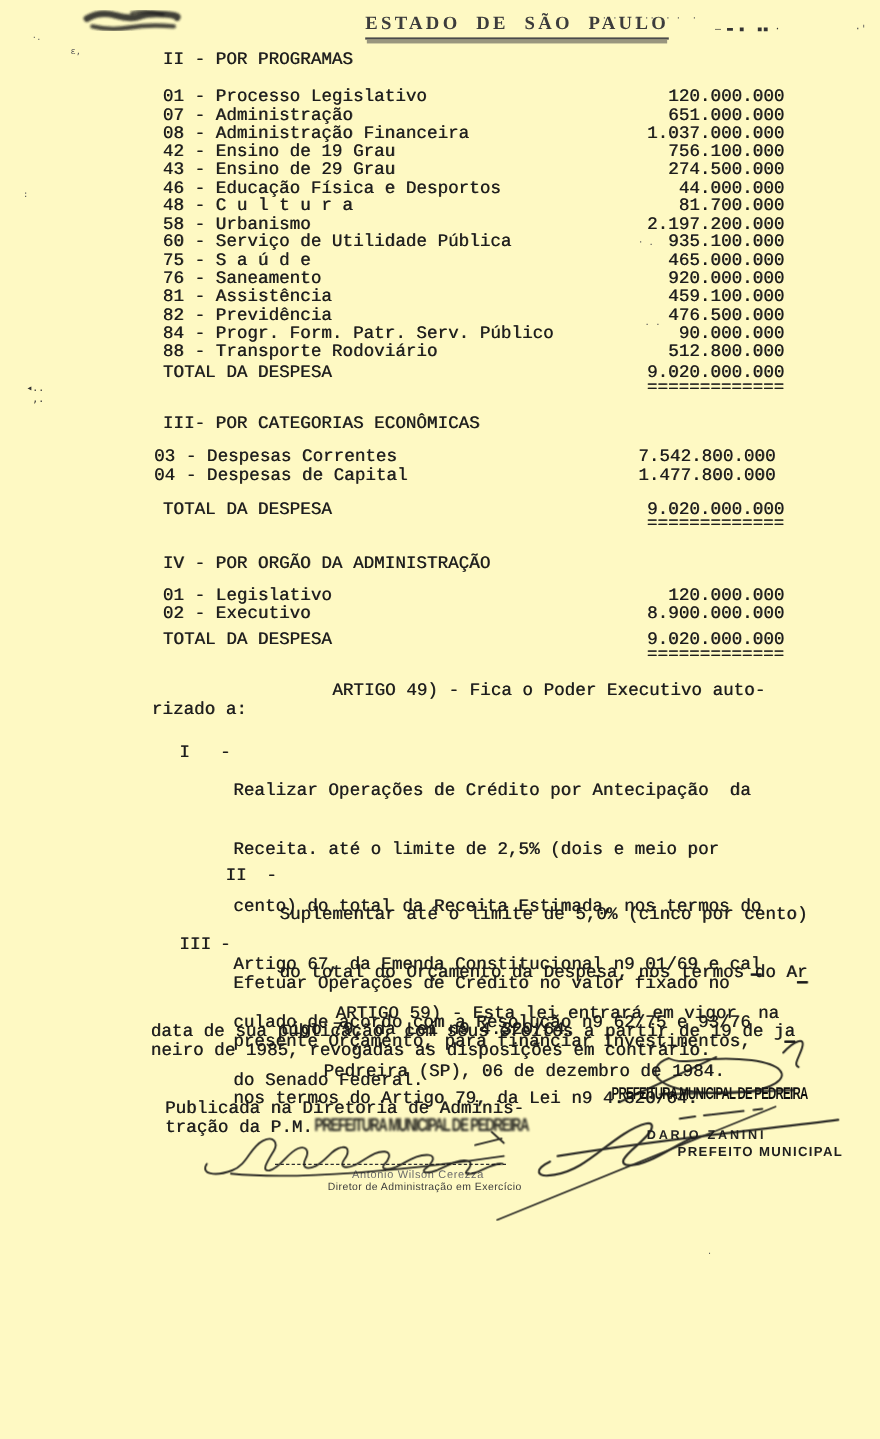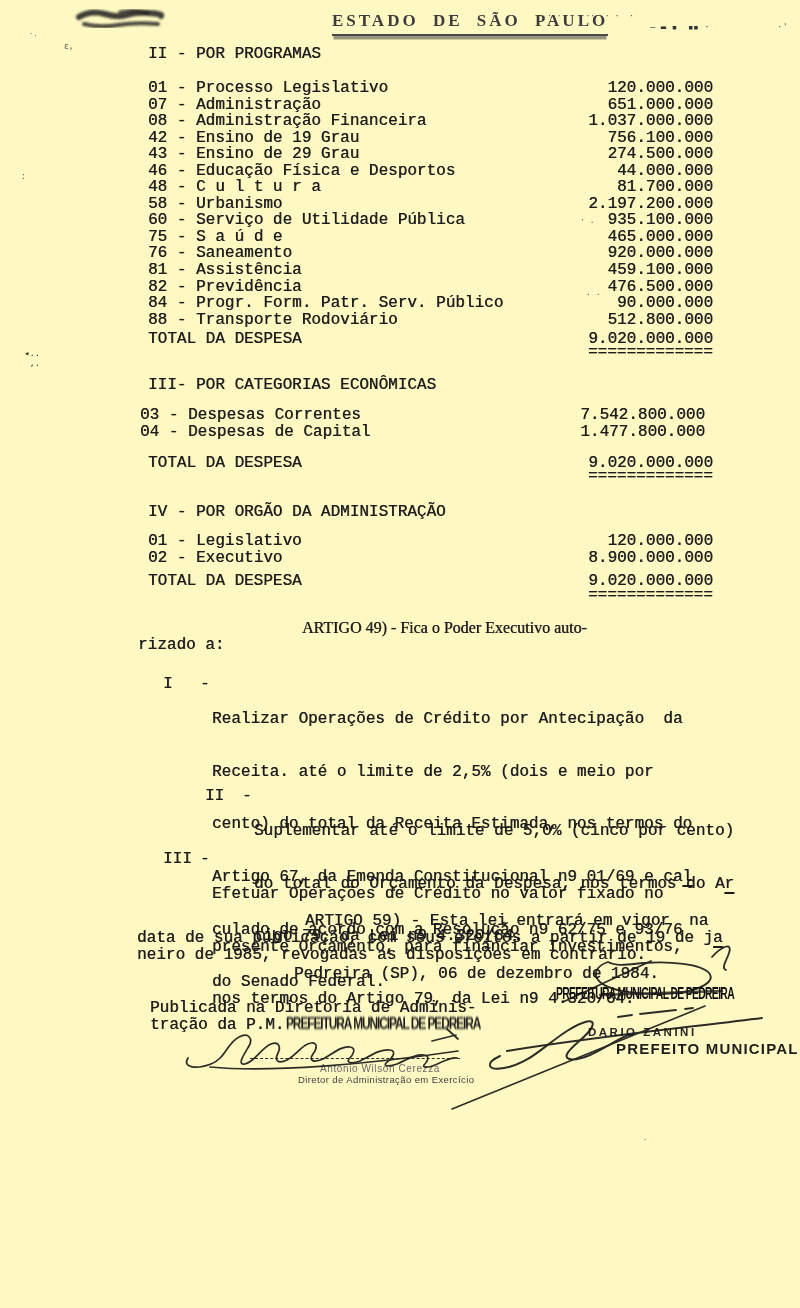--- a/index.html
+++ b/index.html
@@ -19,21 +19,21 @@
   .rn{display:inline-block;width:37px;}
   .idash{display:inline-block;width:12px;}
   .plines > div{height:16.7px;line-height:16.7px;}
   .uend{text-decoration:underline;text-underline-offset:3.5px;text-decoration-thickness:1.5px;}
   .stamp{font-family:"Liberation Sans","DejaVu Sans",sans-serif;font-weight:700;color:#101010;
       white-space:pre;transform-origin:left top;}
   .stamp-right{font-size:12.5px;letter-spacing:-0.8px;transform:scale(0.83,1.25);filter:blur(0.45px);}
   .stamp-overlap{font-size:13px;letter-spacing:-1.2px;transform:scale(0.92,1.3);filter:blur(0.8px);opacity:0.95;}
   .mayor-name{font-family:"Liberation Sans","DejaVu Sans",sans-serif;font-weight:700;font-size:11.5px;
       letter-spacing:2.5px;color:#262626;filter:blur(0.3px);white-space:pre;}
-  .mayor-title{font-family:"Liberation Sans","DejaVu Sans",sans-serif;font-weight:700;font-size:15px;
+  .mayor-title{font-family:"Liberation Sans","DejaVu Sans",sans-serif;font-weight:700;font-size:12px;
       letter-spacing:1.2px;color:#1e1e1e;filter:blur(0.5px);white-space:pre;padding-left:36px;}
   .dir-name{font-family:"Liberation Sans","DejaVu Sans",sans-serif;font-size:10px;letter-spacing:0.6px;
       color:#6a6a6a;filter:blur(0.4px);white-space:pre;}
   .dir-title{font-family:"Liberation Sans","DejaVu Sans",sans-serif;font-size:9.5px;letter-spacing:0.4px;
       color:#3b3b3b;filter:blur(0.3px);white-space:pre;}
   .noise{font-family:"DejaVu Sans Mono",monospace;color:#555;white-space:pre;filter:blur(0.3px);}
   .dotline{border-bottom:1.6px dashed #2e2e2e;filter:blur(0.2px);}
   svg.overlay{position:absolute;left:0;top:0;pointer-events:none;}
 </style>
 </head>
@@ -113,21 +113,21 @@
     <div class="row tw"><span class="rl"><span>01</span><span> - </span><span>Legislativo</span></span><span class="rv">120.000.000</span></div>
     <div class="row tw"><span class="rl"><span>02</span><span> - </span><span>Executivo</span></span><span class="rv">8.900.000.000</span></div>
   </div>
 
   <div class="abs totalrow tw" style="left:148px;top:573px;">
     <span>TOTAL DA DESPESA</span>
     <span class="rv">9.020.000.000</span>
   </div>
   <div class="abs tw rule" style="left:588px;top:589px;">=============</div>
 
-  <div class="abs tw" style="left:302px;top:619px;font-family:Liberation Serif, serif;">ARTIGO 49) - Fica o Poder Executivo auto-</div>
+  <div class="abs tw" style="left:302px;top:619px;">ARTIGO 49) - Fica o Poder Executivo auto-</div>
   <div class="abs tw" style="left:138px;top:636px;">rizado a:</div>
 
   <div class="abs item tw" style="left:163px;top:675px;">
     <span class="rn">I</span><span class="idash">-</span>
     <div class="plines">
       <div><span>Realizar Operações de Crédito por Antecipação  da</span><span class="uend"></span></div>
       <div><span>Receita. até o limite de 2,5% (dois e meio por</span><span class="uend"></span></div>
       <div><span>cento) do total da Receita Estimada, nos termos do</span><span class="uend"></span></div>
       <div><span>Artigo 67, da Emenda Constitucional n9 01/69 e ca</span><span class="uend">l</span></div>
       <div><span>culado de acordo com a Resolução n9 62/75 e 93/76</span><span class="uend"></span></div>

